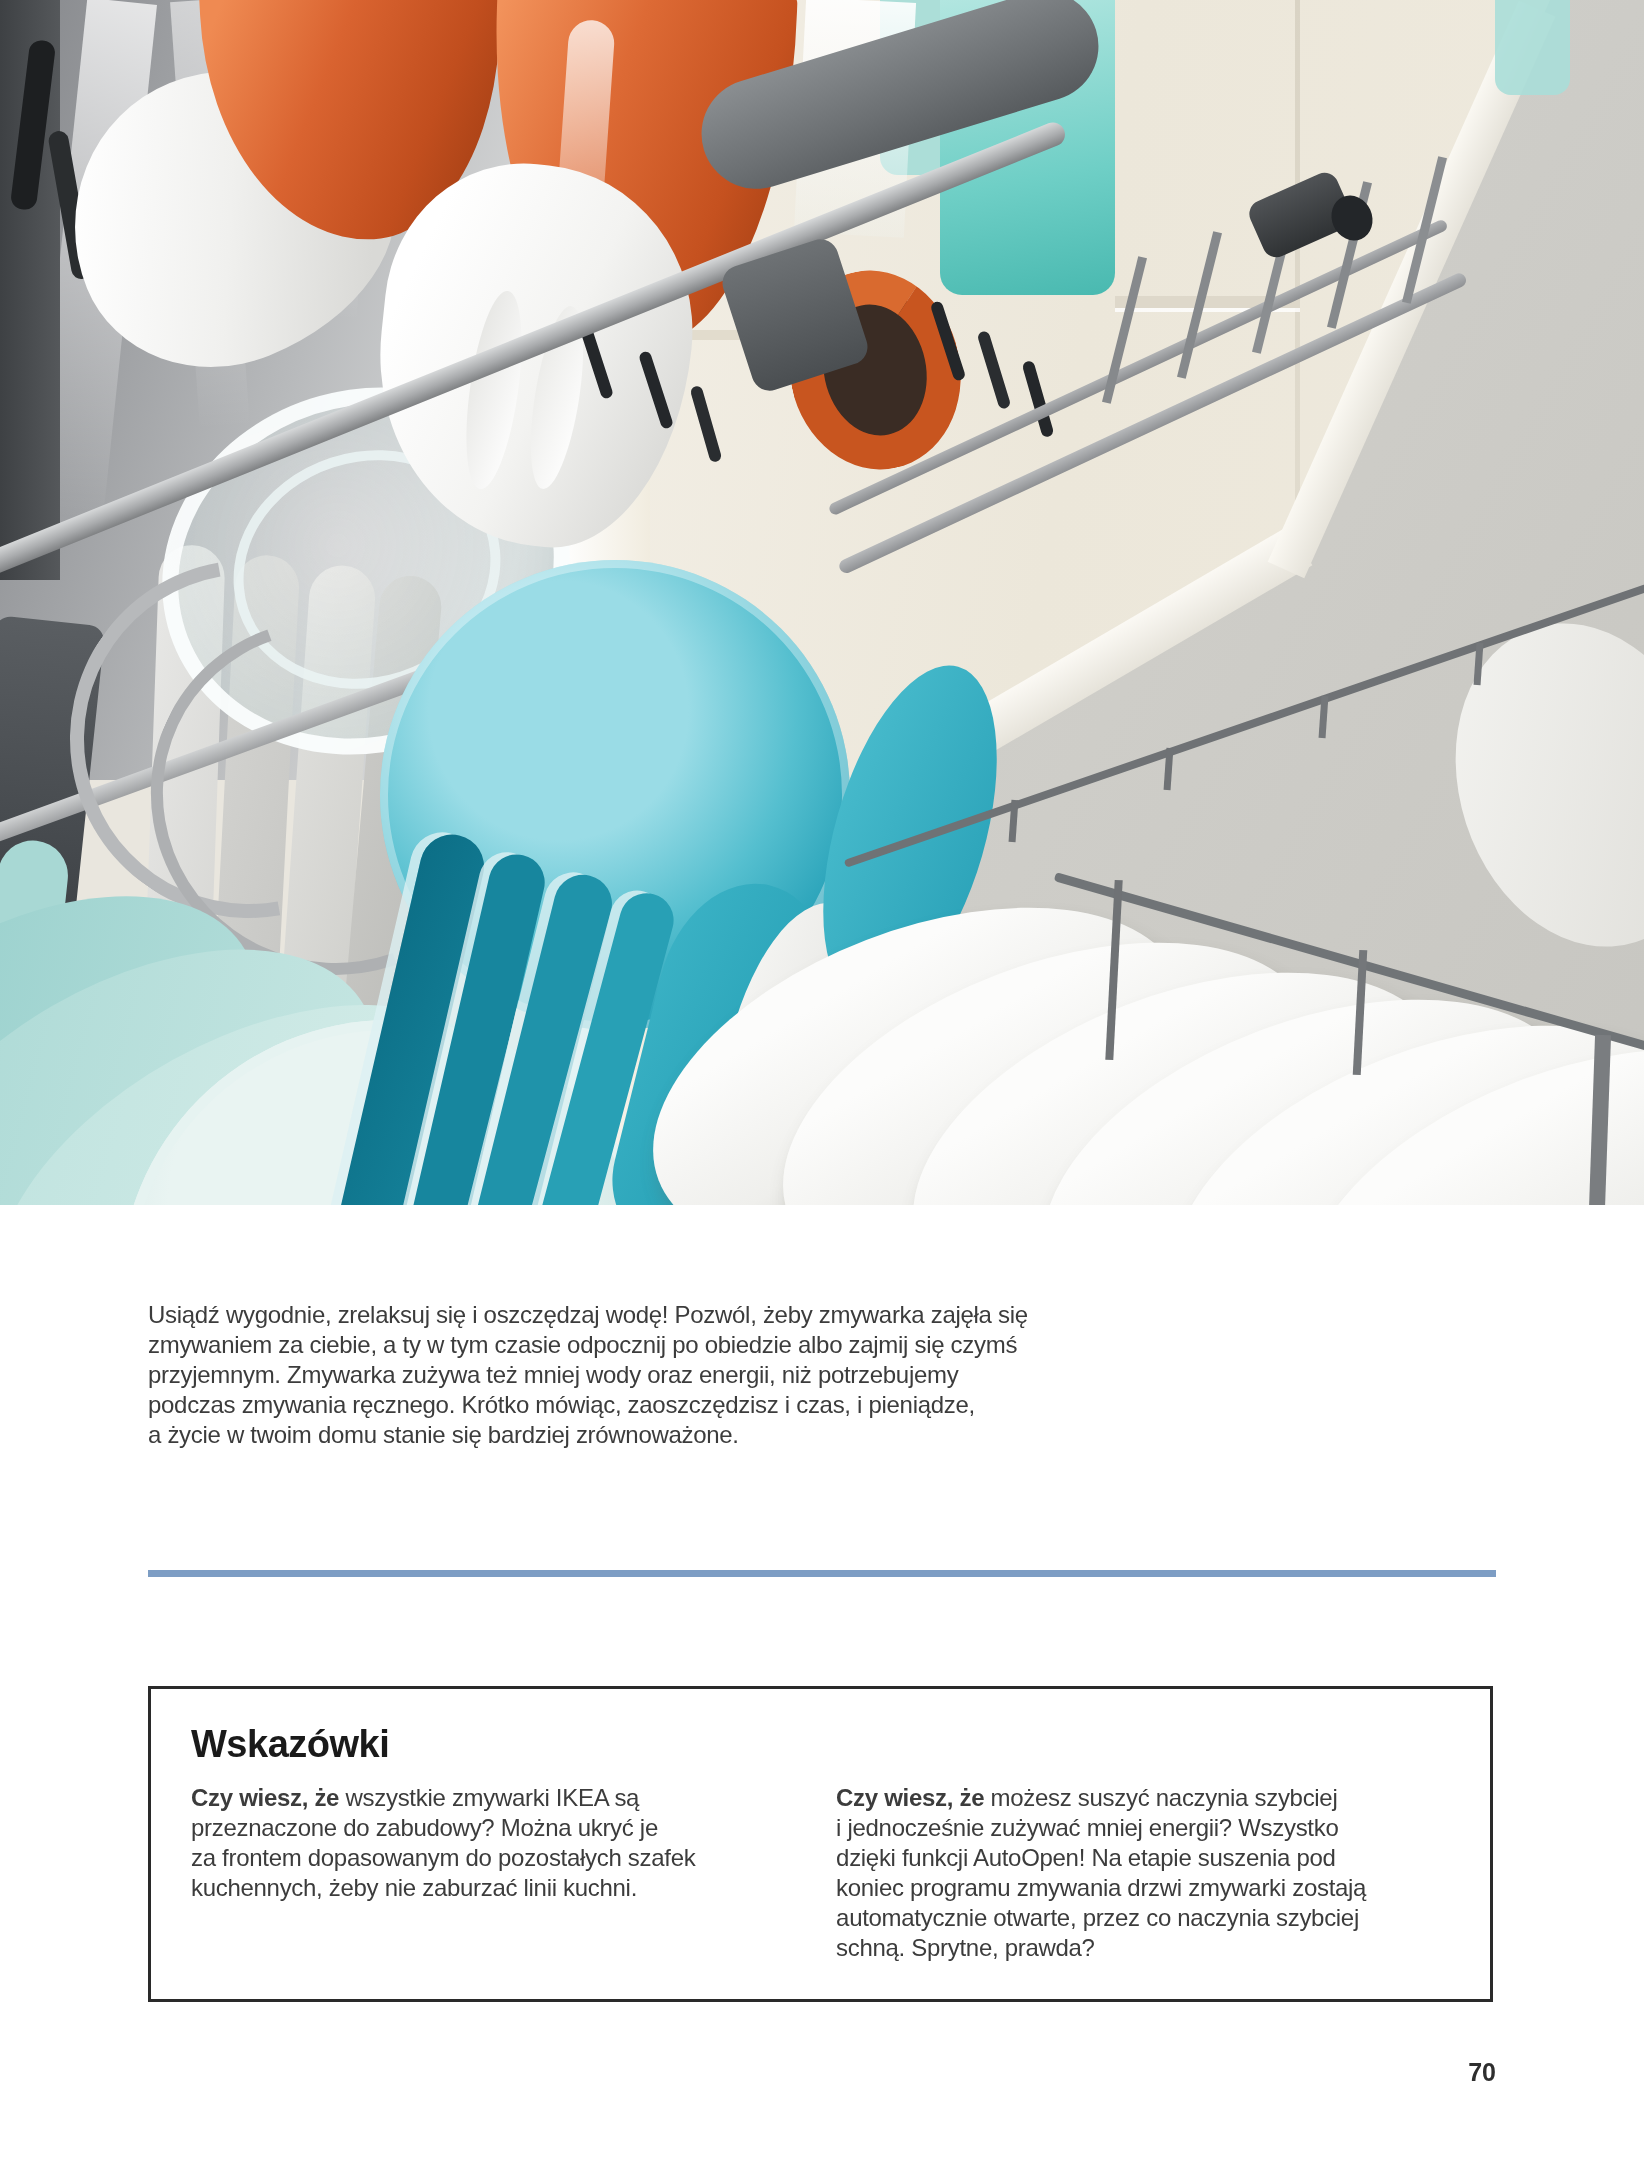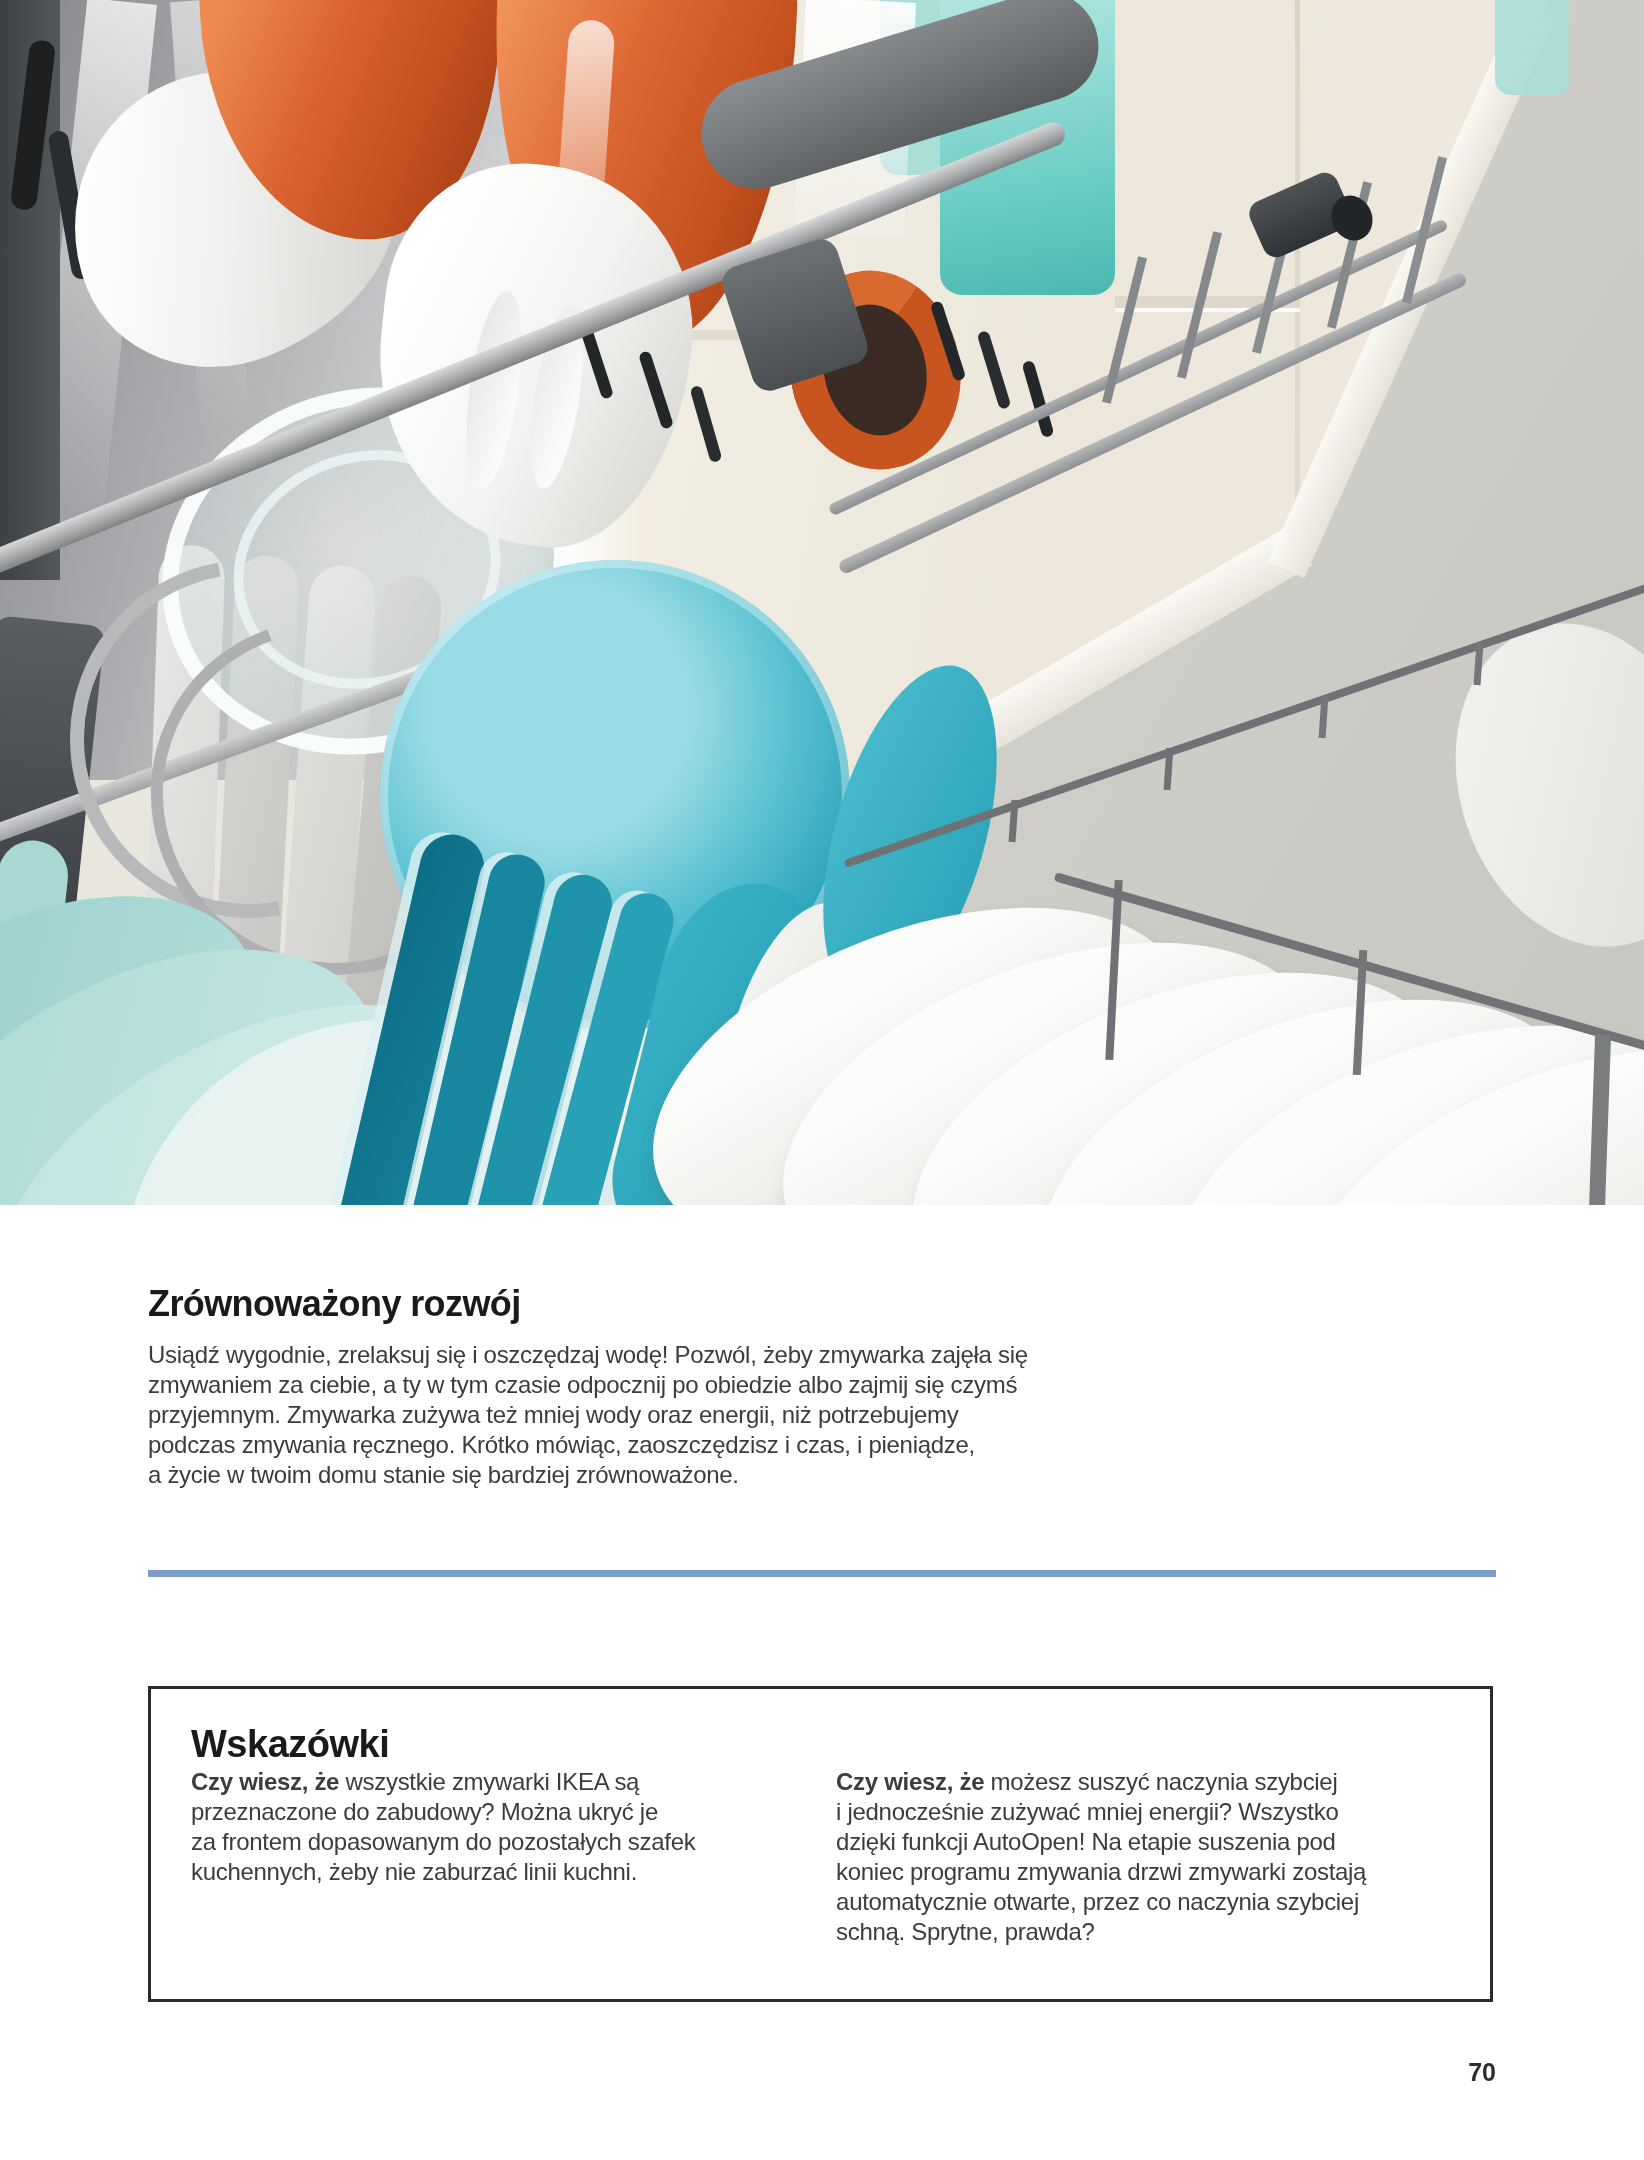--- a/index.html
+++ b/index.html
@@ -23,21 +23,21 @@
   .divider{
     position:absolute;left:148px;top:1570px;width:1348px;height:7px;
     background:var(--divider,#7d9dc4);
   }
   .tips-box{
     position:absolute;left:148px;top:1686px;width:1345px;height:316px;
     border:3px solid var(--box-border,#2a2a2a);box-sizing:border-box;
     padding:34px 40px 0 40px;background:#ffffff;
   }
   .tips-box h2{
-    margin:0 0 2px 0;font-size:38px;line-height:42px;font-weight:700;
+    margin:0 0 18px 0;font-size:38px;line-height:42px;font-weight:700;
     color:var(--heading-color,#1a1a1a);letter-spacing:-0.5px;
   }
   .tips-cols{display:flex;gap:95px;}
   .tip{
     font-size:24px;line-height:30px;letter-spacing:-0.3px;white-space:pre-line;
     color:var(--body-color,#3c3c3c);
   }
   .tip .pfx{font-weight:700;}
   .tip-left{width:560px;}
   .tip-right{width:625px;}
@@ -147,21 +147,20 @@
   <div style="left:1165px;top:748px;width:7px;height:42px;background:#6f7275;transform:rotate(4deg);"></div>
   <div style="left:1320px;top:696px;width:7px;height:42px;background:#74777a;transform:rotate(4deg);"></div>
   <div style="left:1475px;top:643px;width:7px;height:42px;background:#74777a;transform:rotate(4deg);"></div>
   <div style="left:1055px;top:872px;width:640px;height:9px;border-radius:4px;background:#707477;transform:rotate(16deg);transform-origin:0 50%;"></div>
   <div style="left:1110px;top:880px;width:8px;height:180px;background:#6f7275;transform:rotate(3deg);"></div>
   <div style="left:1356px;top:950px;width:8px;height:125px;background:#74777a;transform:rotate(3deg);"></div>
   <div style="left:1592px;top:1035px;width:16px;height:175px;background:#7a7d80;transform:rotate(2deg);"></div>
 </div>
 
 <div class="section">
-  <h1>Zrównoważony rozwój</h1>
   <p>Usiądź wygodnie, zrelaksuj się i oszczędzaj wodę! Pozwól, żeby zmywarka zajęła się
 zmywaniem za ciebie, a ty w tym czasie odpocznij po obiedzie albo zajmij się czymś
 przyjemnym. Zmywarka zużywa też mniej wody oraz energii, niż potrzebujemy
 podczas zmywania ręcznego. Krótko mówiąc, zaoszczędzisz i czas, i pieniądze,
 a życie w twoim domu stanie się bardziej zrównoważone.</p>
 </div>
 
 <div class="divider"></div>
 
 <div class="tips-box">

